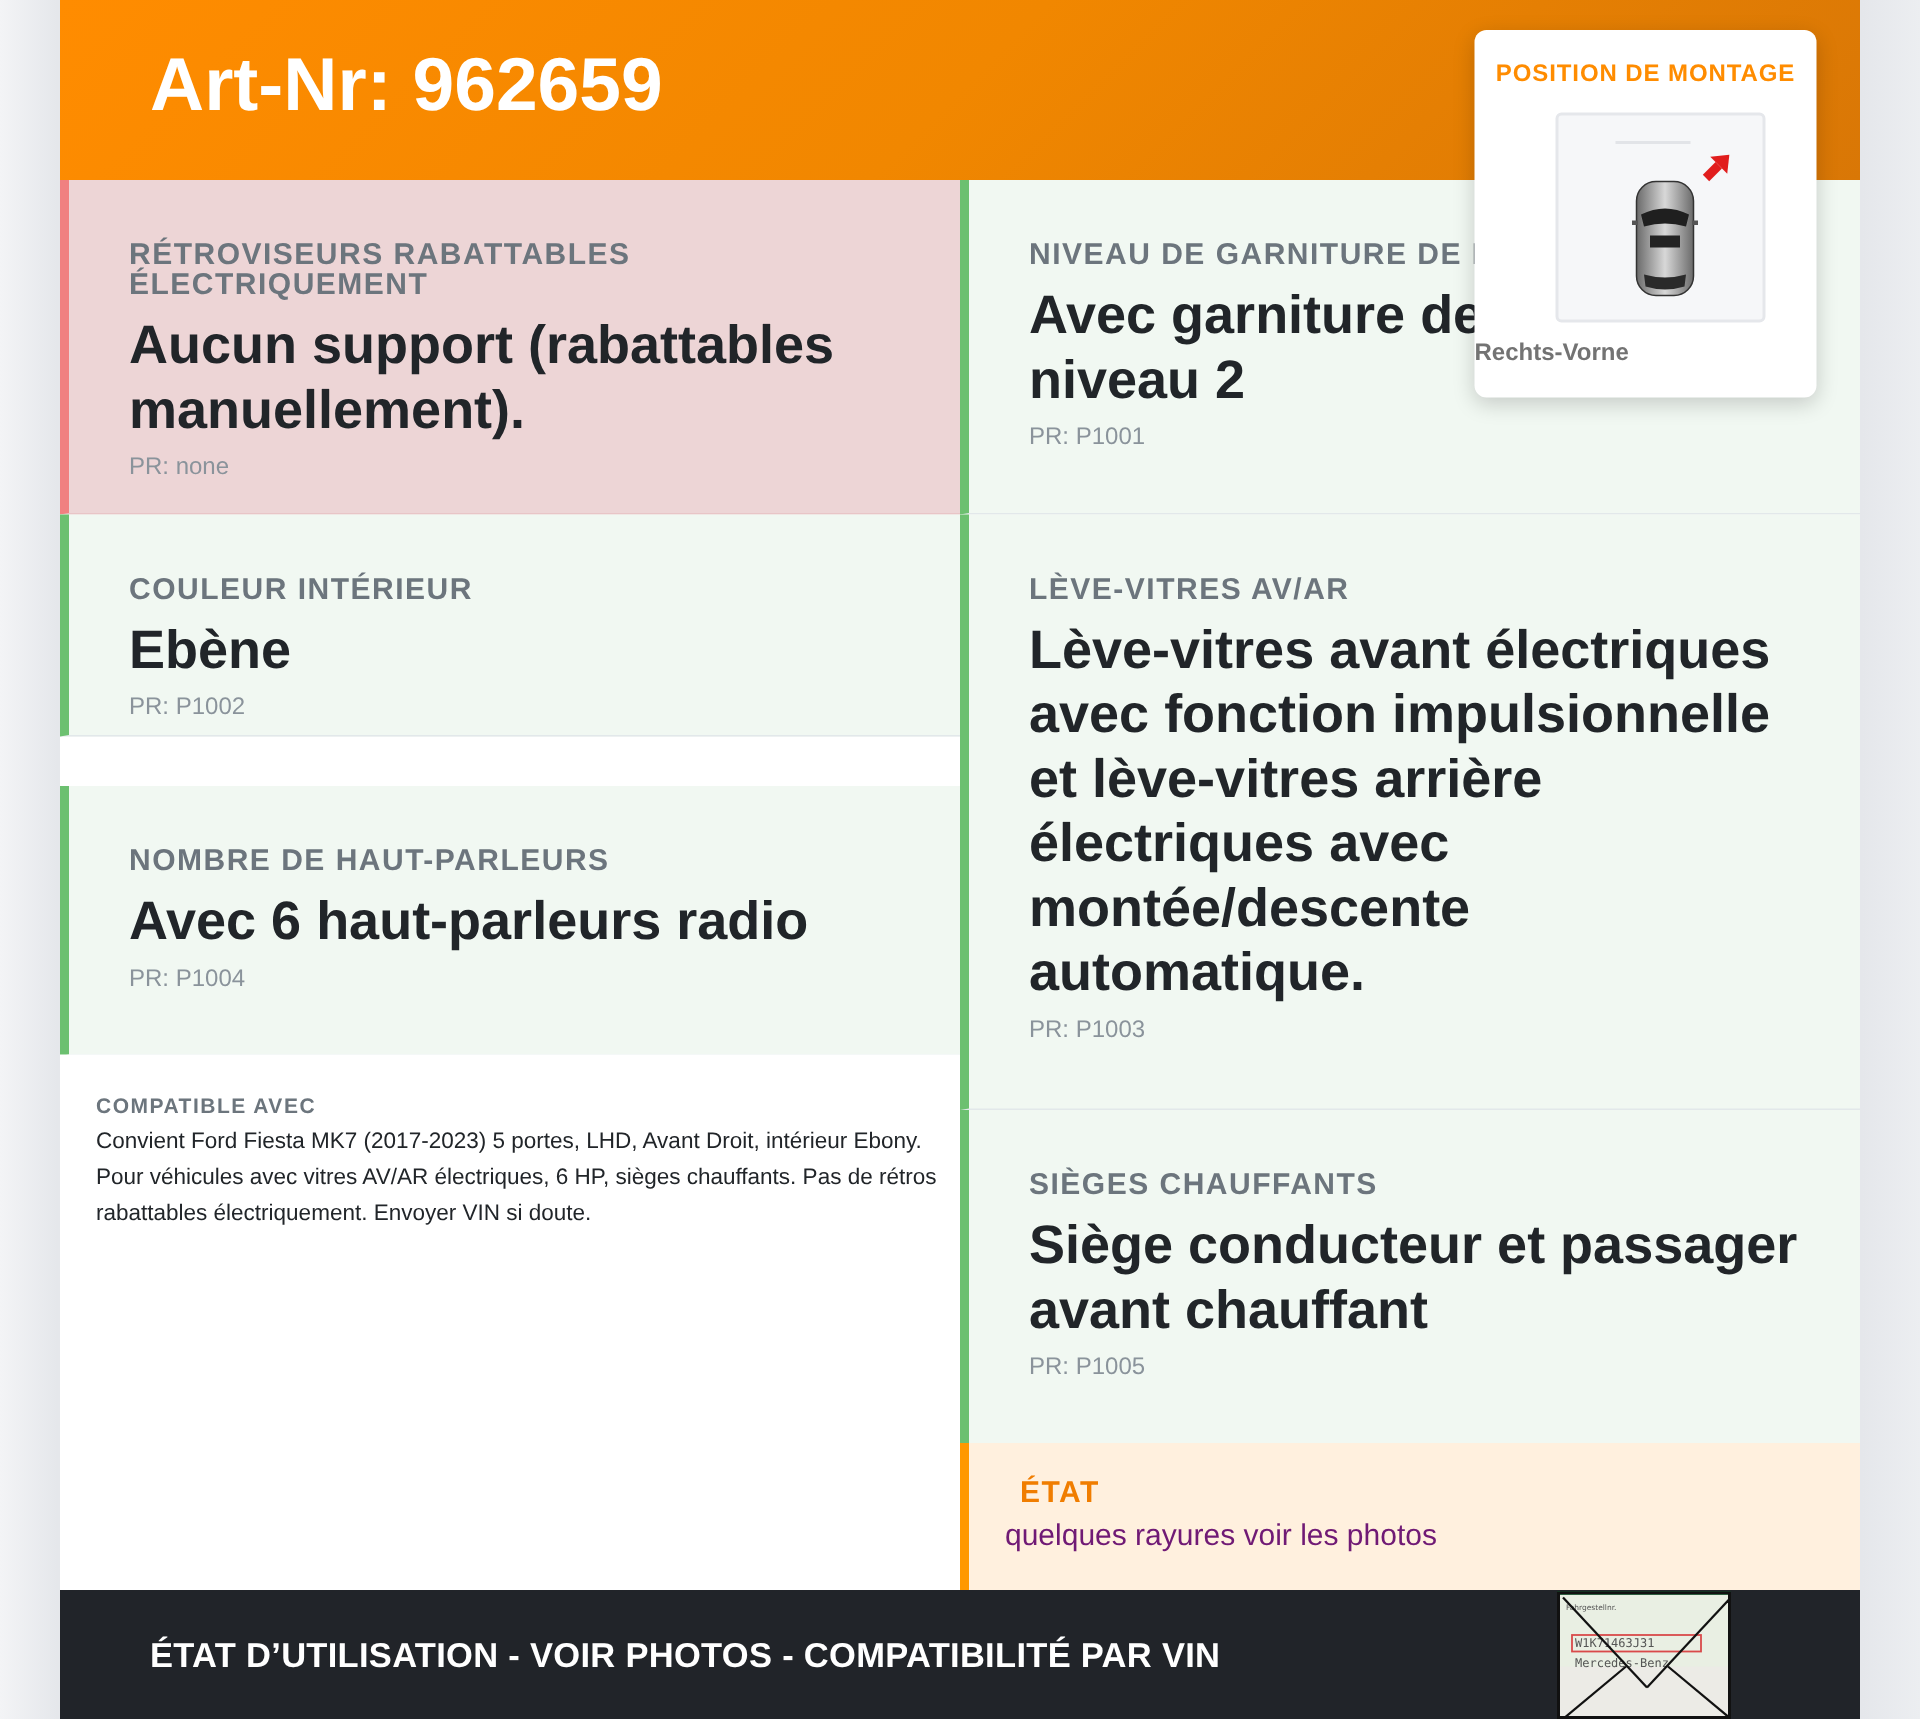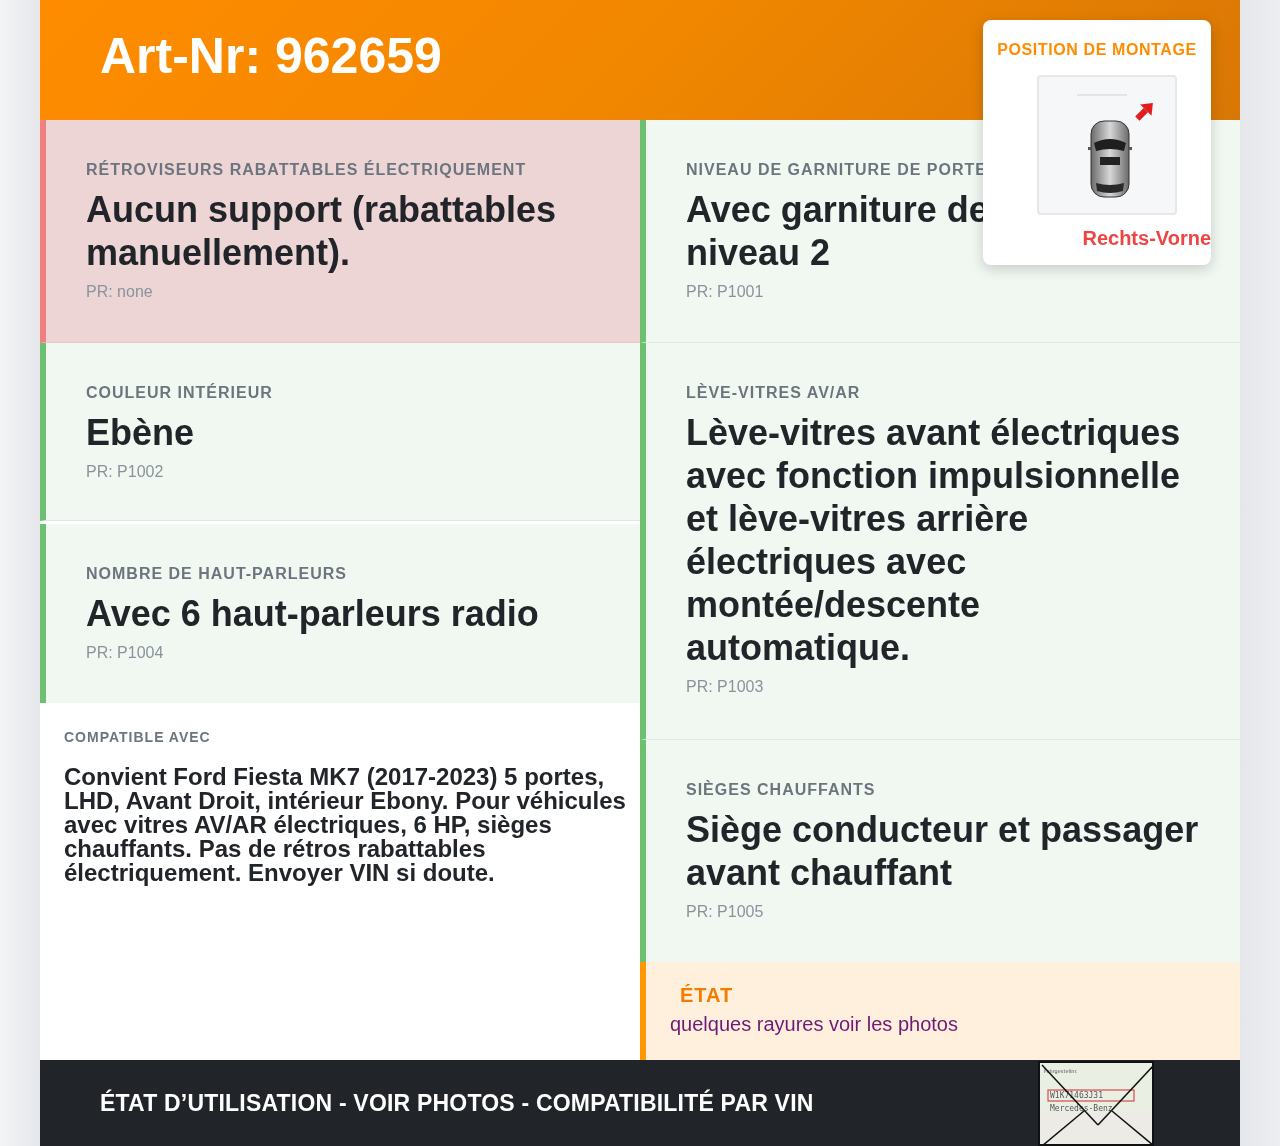--- a/index.html
+++ b/index.html
@@ -31,54 +31,54 @@
   .mount-title {
     position: absolute; left: 0; top: 21px; width: 100%; text-align: center;
     font-size: 16px; font-weight: 700; color: #ff8c00; letter-spacing: 0.6px;
   }
   .mount-image {
     position: absolute; left: 54px; top: 55px; width: 140px; height: 140px;
     background: #f6f7f9; border: 2px solid #e5e7eb; border-radius: 4px;
     overflow: hidden;
   }
   .mount-label {
-    position: absolute; left: 0; top: 207px; width: 100%; text-align: right;
-    font-size: 20px; font-weight: 700; color: #ef4444;
+    position: absolute; left: 0; top: 207px; width: 100%; text-align: left;
+    font-size: 16px; font-weight: 700; color: #737373;
   }
   .col-left { position: absolute; left: 0; top: 120px; width: 600px; }
   .col-right { position: absolute; left: 600px; top: 120px; width: 600px; }
   .spec {
     position: absolute; left: 0; width: 600px;
     border-left: 6px solid #6cc070;
     background: #f1f8f2;
     border-bottom: 1px solid #e2e8ea;
     padding: 40px 40px 0 40px;
   }
   .spec.neg { border-left-color: #f08080; background: #edd5d6; border-bottom-color: #e8c5c7; }
   .spec-label {
-    font-size: 16px; font-weight: 700; color: #6c757d; letter-spacing: 1px;
+    font-size: 20px; font-weight: 700; color: #6c757d; letter-spacing: 1px;
     text-transform: uppercase; line-height: 20px;
   }
   .spec-value {
     margin-top: 8px;
     font-size: 36px; font-weight: 700; color: #212529; line-height: 43px;
   }
   .spec-pr {
     margin-top: 8px; font-size: 16px; color: #8a939b; line-height: 20px;
   }
   .compat {
     position: absolute; left: 0; top: 583px; width: 600px; height: 357px;
     background: #ffffff; padding: 26px 10px 0 24px;
   }
   .compat-label {
     font-size: 14px; font-weight: 700; color: #6c757d; letter-spacing: 1px;
     line-height: 16px;
   }
   .compat-text {
-    margin-top: 20px; font-size: 24px; font-weight: 700; color: #212529; line-height: 24px;
+    margin-top: 4px; font-size: 15px; font-weight: 400; color: #212529; line-height: 24px;
   }
   .state {
     position: absolute; left: 0; top: 842px; width: 600px; height: 98px;
     background: #fff0de; border-left: 6px solid #ff9800;
     padding: 24px 24px 0 24px;
   }
   .state-label {
     font-size: 20px; font-weight: 700; color: #f07d00; letter-spacing: 1px; line-height: 18px; padding-left: 10px;
   }
   .state-text {
@@ -136,21 +136,21 @@
     </div>
     <div class="mount-label">Rechts-Vorne</div>
   </div>
 
   <div class="col-left">
     <div class="spec neg" style="top:0; height:223px;">
       <div class="spec-label">Rétroviseurs rabattables électriquement</div>
       <div class="spec-value">Aucun support (rabattables manuellement).</div>
       <div class="spec-pr">PR: none</div>
     </div>
-    <div class="spec" style="top:223px; height:178px;">
+    <div class="spec" style="top:223px; height:148px;">
       <div class="spec-label">Couleur intérieur</div>
       <div class="spec-value">Ebène</div>
       <div class="spec-pr">PR: P1002</div>
     </div>
     <div class="spec" style="top:404px; height:180px;">
       <div class="spec-label">Nombre de haut-parleurs</div>
       <div class="spec-value">Avec 6 haut-parleurs radio</div>
       <div class="spec-pr">PR: P1004</div>
     </div>
     <div class="compat">

